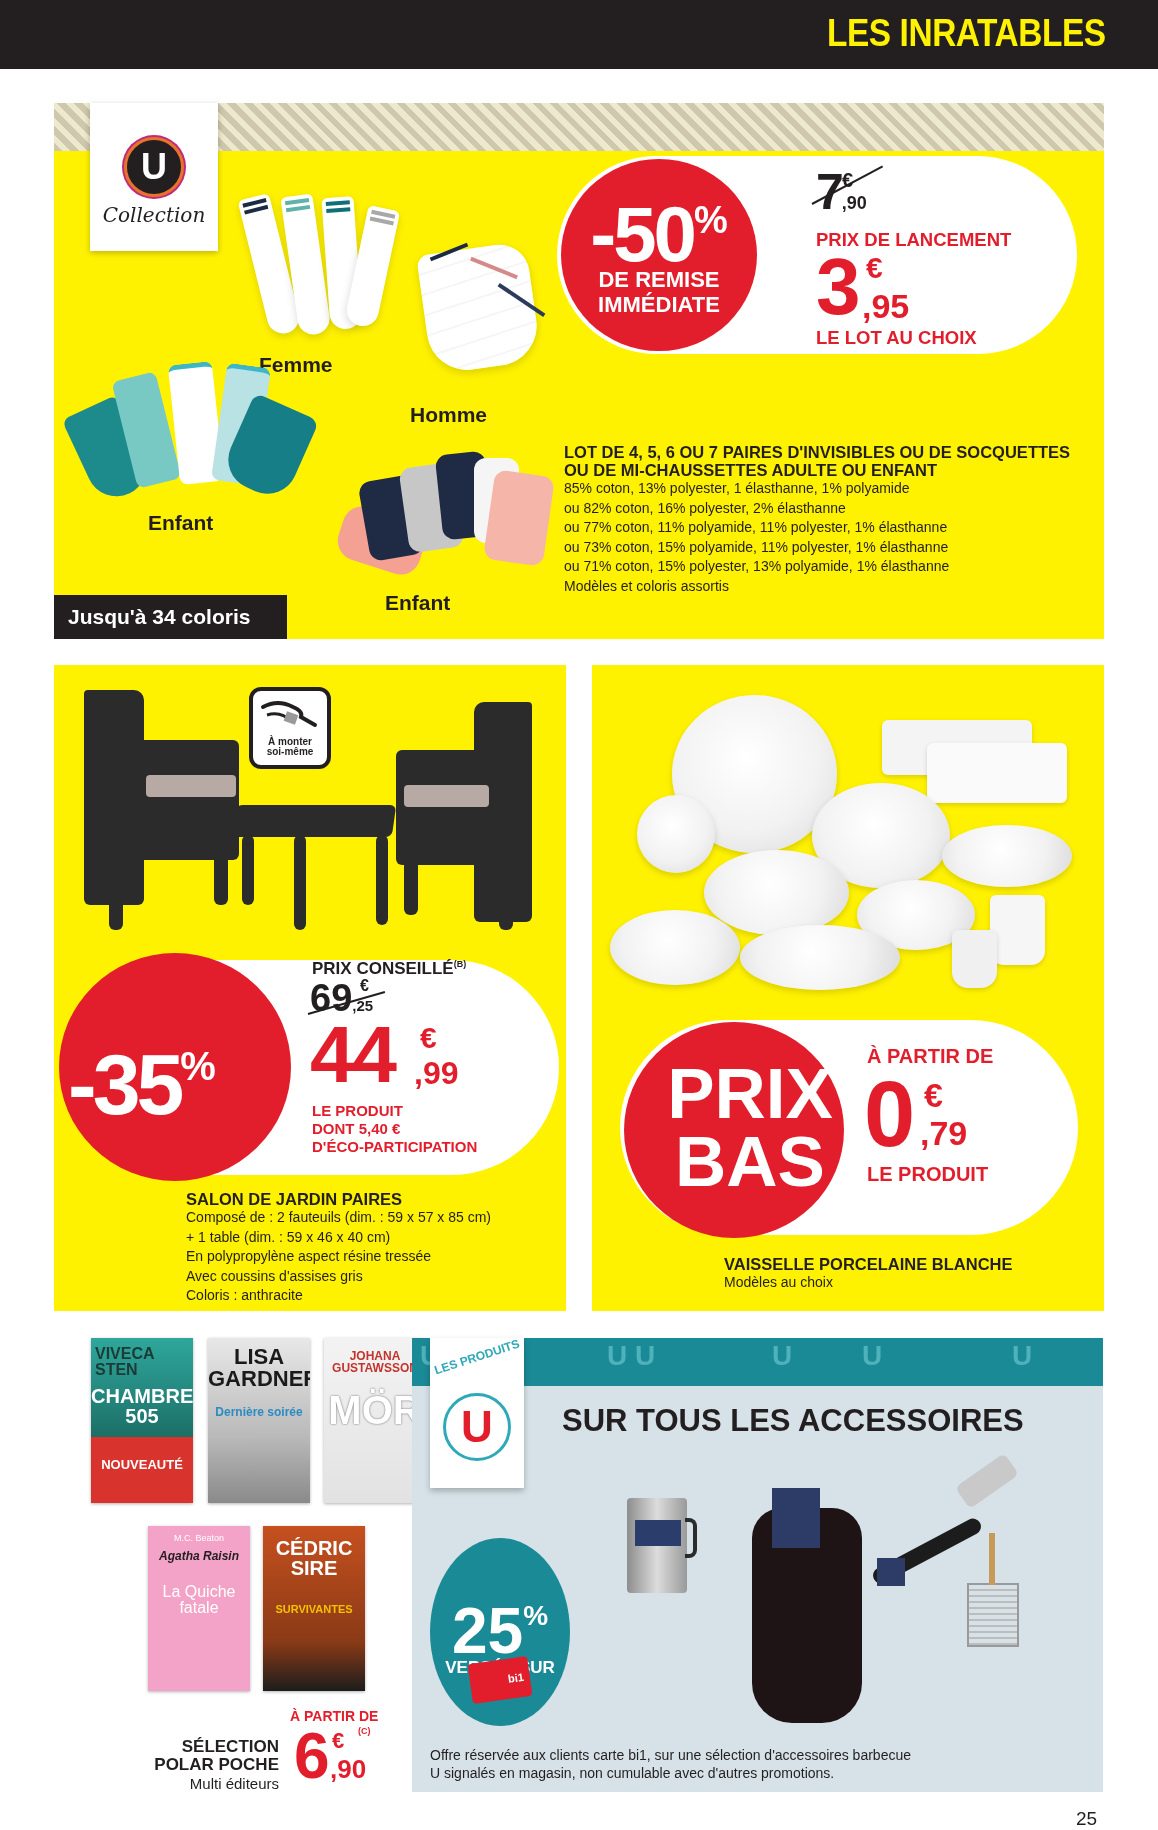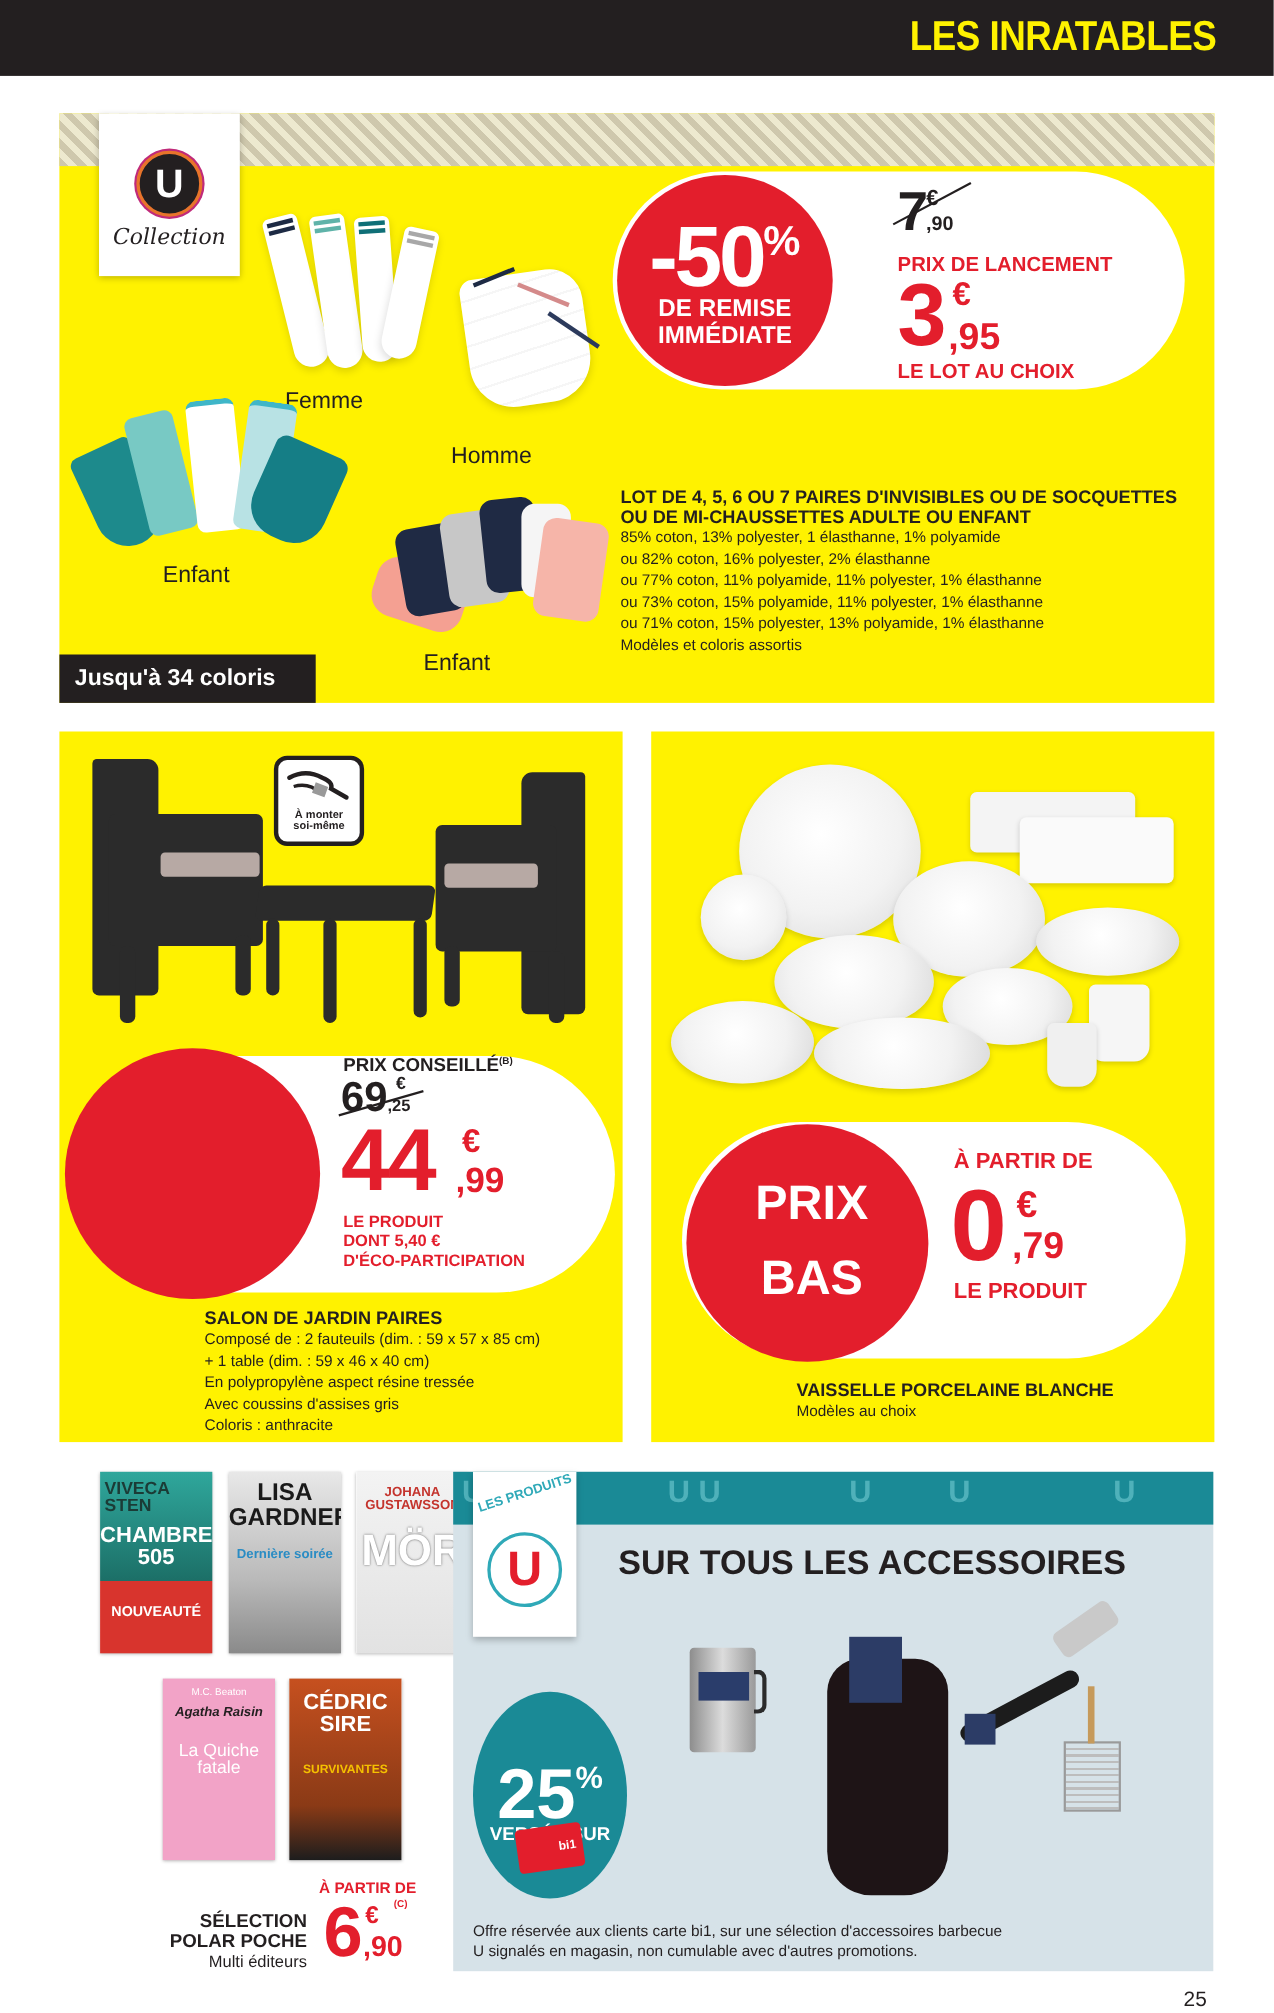--- a/index.html
+++ b/index.html
@@ -23,21 +23,21 @@
 
   .ucol-logo { left: 36px; top: 0; width: 128px; height: 148px; background: #ffffff; box-shadow: 0 2px 6px rgba(0,0,0,0.25); }
   .ucol-circle { left: 34px; top: 34px; width: 60px; height: 60px; border-radius: 50%; background: #231f20; border: 3px solid #e8742b; box-shadow: 0 0 0 2px #c02a7a; }
   .ucol-u { left: 0; top: 6px; width: 54px; text-align: center; color: #fff; font-weight: 700; font-size: 36px; }
   .ucol-text { left: 0; top: 100px; width: 128px; text-align: center; font-family: "DejaVu Serif", serif; font-style: italic; font-size: 20px; color: #231f20; }
 
   
   .sock { border-radius: 10px 10px 28px 28px; background: #ffffff; box-shadow: 0 3px 8px rgba(0,0,0,0.15); }
   .sock-stripe { position: absolute; left: 4px; right: 4px; height: 4px; }
 
-  .caption { font-weight: 400; font-size: 21px; color: #231f20; text-align: right; }
+  .caption { font-weight: 700; font-size: 21px; color: #231f20; text-align: right; }
 
   .coloris { left: 0; top: 492px; width: 233px; height: 44px; background: #231f20; color: #fff; font-weight: 700; font-size: 21px; line-height: 44px; padding-left: 14px; }
 
   
   .pill { background: #ffffff; border-radius: 90px; }
   .redcircle { background: #e31e2c; border-radius: 50%; color: #fff; font-weight: 700; text-align: center; }
 
   .p1-pill { left: 503px; top: 53px; width: 520px; height: 198px; border-radius: 99px; }
   .p1-red { left: 507px; top: 56px; width: 196px; height: 192px; }
   .p1-pct { left: 0; top: 22px; width: 196px; font-size: 78px; letter-spacing: -3px; line-height: 78px; }
@@ -208,20 +208,23 @@
       <rect x="32" y="20" width="12" height="10" fill="#999" transform="rotate(20 38 25)"></rect>
     </svg>
     <div class="abs montage-text">
       <div>À monter</div>
       <div>soi-même</div>
     </div>
   </div>
 
   <div class="abs pill" style="left:30px; top:295px; width:475px; height:215px; border-radius:108px;"></div>
   <div class="abs redcircle" style="left:5px; top:288px; width:232px; height:228px;"></div>
+  <div class="abs" style="left:14px; top:358px; color:#fff; font-weight:700; font-size:86px; line-height:86px; letter-spacing:-4px;">
+    <span>-35</span><sup style="font-size:40px; vertical-align:34px; letter-spacing:0;">%</sup>
+  </div>
 
   <div class="abs" style="left:258px; top:294px; font-weight:700; font-size:17px; color:#231f20;">
     <span>PRIX CONSEILLÉ</span><sup style="font-size:9px;">(B)</sup>
   </div>
   <div class="abs old-price" style="left:256px; top:312px; height:46px;">
     <span style="font-size:38px; line-height:42px;">69</span><span style="position:absolute; left:50px; top:0; font-size:16px;">€</span><span style="font-size:15px;">,25</span>
     <div class="strike" style="left:-2px; top:36px; width:80px; transform:rotate(-16deg);"></div>
   </div>
   <div class="abs redtext" style="left:256px; top:350px; height:80px;">
     <span style="font-size:80px; line-height:80px; letter-spacing:-2px;">44</span>
@@ -255,21 +258,21 @@
     <div class="abs dish" style="left:102px; top:165px; width:145px; height:85px;"></div>
     <div class="abs dish" style="left:255px; top:195px; width:118px; height:70px;"></div>
     <div class="abs dish" style="left:8px; top:225px; width:130px; height:75px;"></div>
     <div class="abs dish" style="left:138px; top:240px; width:160px; height:65px;"></div>
     <div class="abs" style="left:388px; top:210px; width:55px; height:70px; background:#f6f6f6; border-radius:6px 6px 14px 14px; box-shadow:0 2px 5px rgba(0,0,0,0.15);"></div>
     <div class="abs" style="left:350px; top:245px; width:45px; height:58px; background:#f0f0f0; border-radius:6px 6px 16px 16px; box-shadow:0 2px 5px rgba(0,0,0,0.15);"></div>
   </div>
 
   <div class="abs pill" style="left:28px; top:355px; width:458px; height:215px; border-radius:108px;"></div>
   <div class="abs redcircle" style="left:32px; top:357px; width:220px; height:216px;">
-    <div class="abs" style="left:4px; top:38px; width:220px; font-size:44px; line-height:68px;">
+    <div class="abs" style="left:16px; top:38px; width:220px; font-size:71px; line-height:68px;">
       <div>PRIX</div>
       <div>BAS</div>
     </div>
   </div>
   <div class="abs redtext" style="left:275px; top:380px; font-size:20px;">À PARTIR DE</div>
   <div class="abs redtext" style="left:272px; top:403px; height:90px;">
     <span style="font-size:92px; line-height:92px;">0</span>
     <span style="position:absolute; left:60px; top:8px; font-size:34px;">€</span>
     <span style="position:absolute; left:56px; top:46px; font-size:34px;">,79</span>
   </div>

